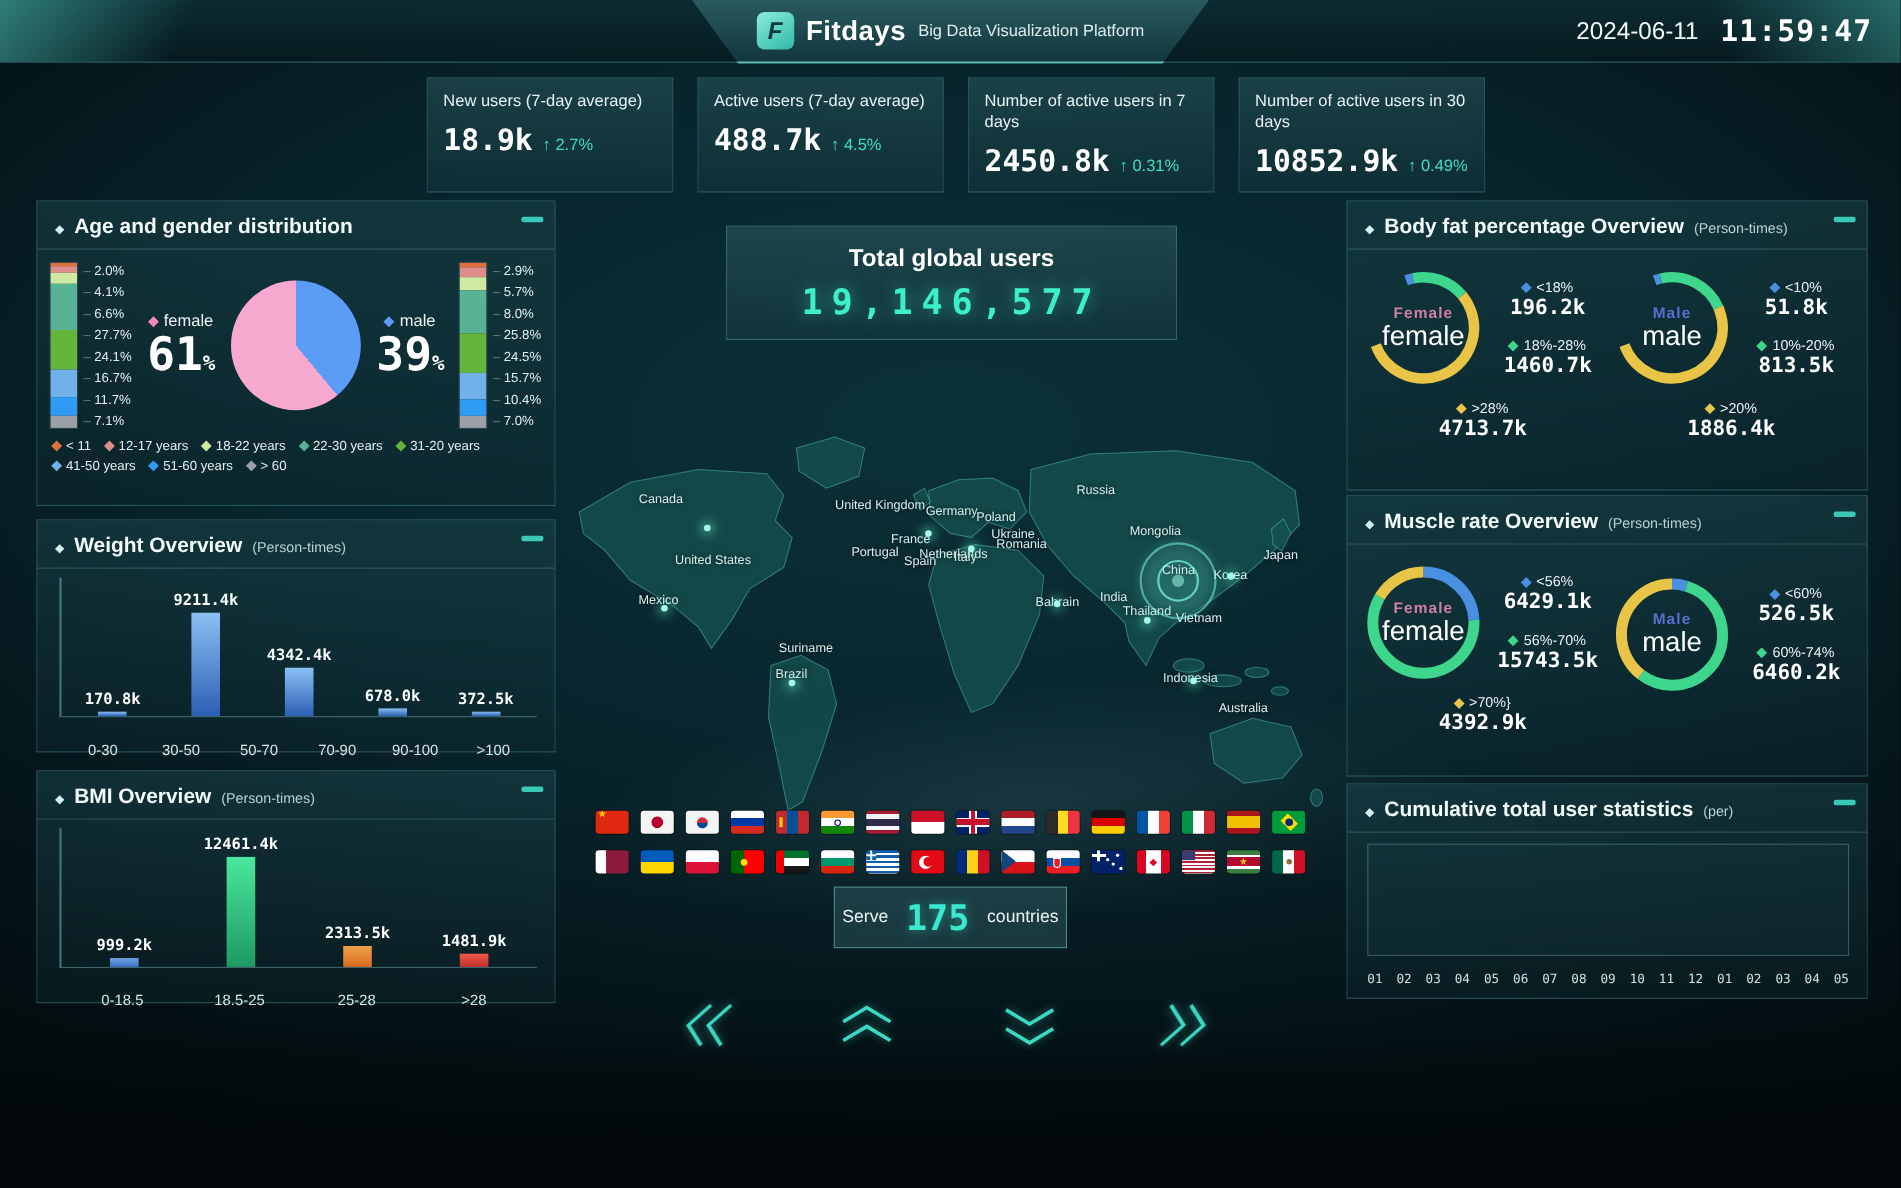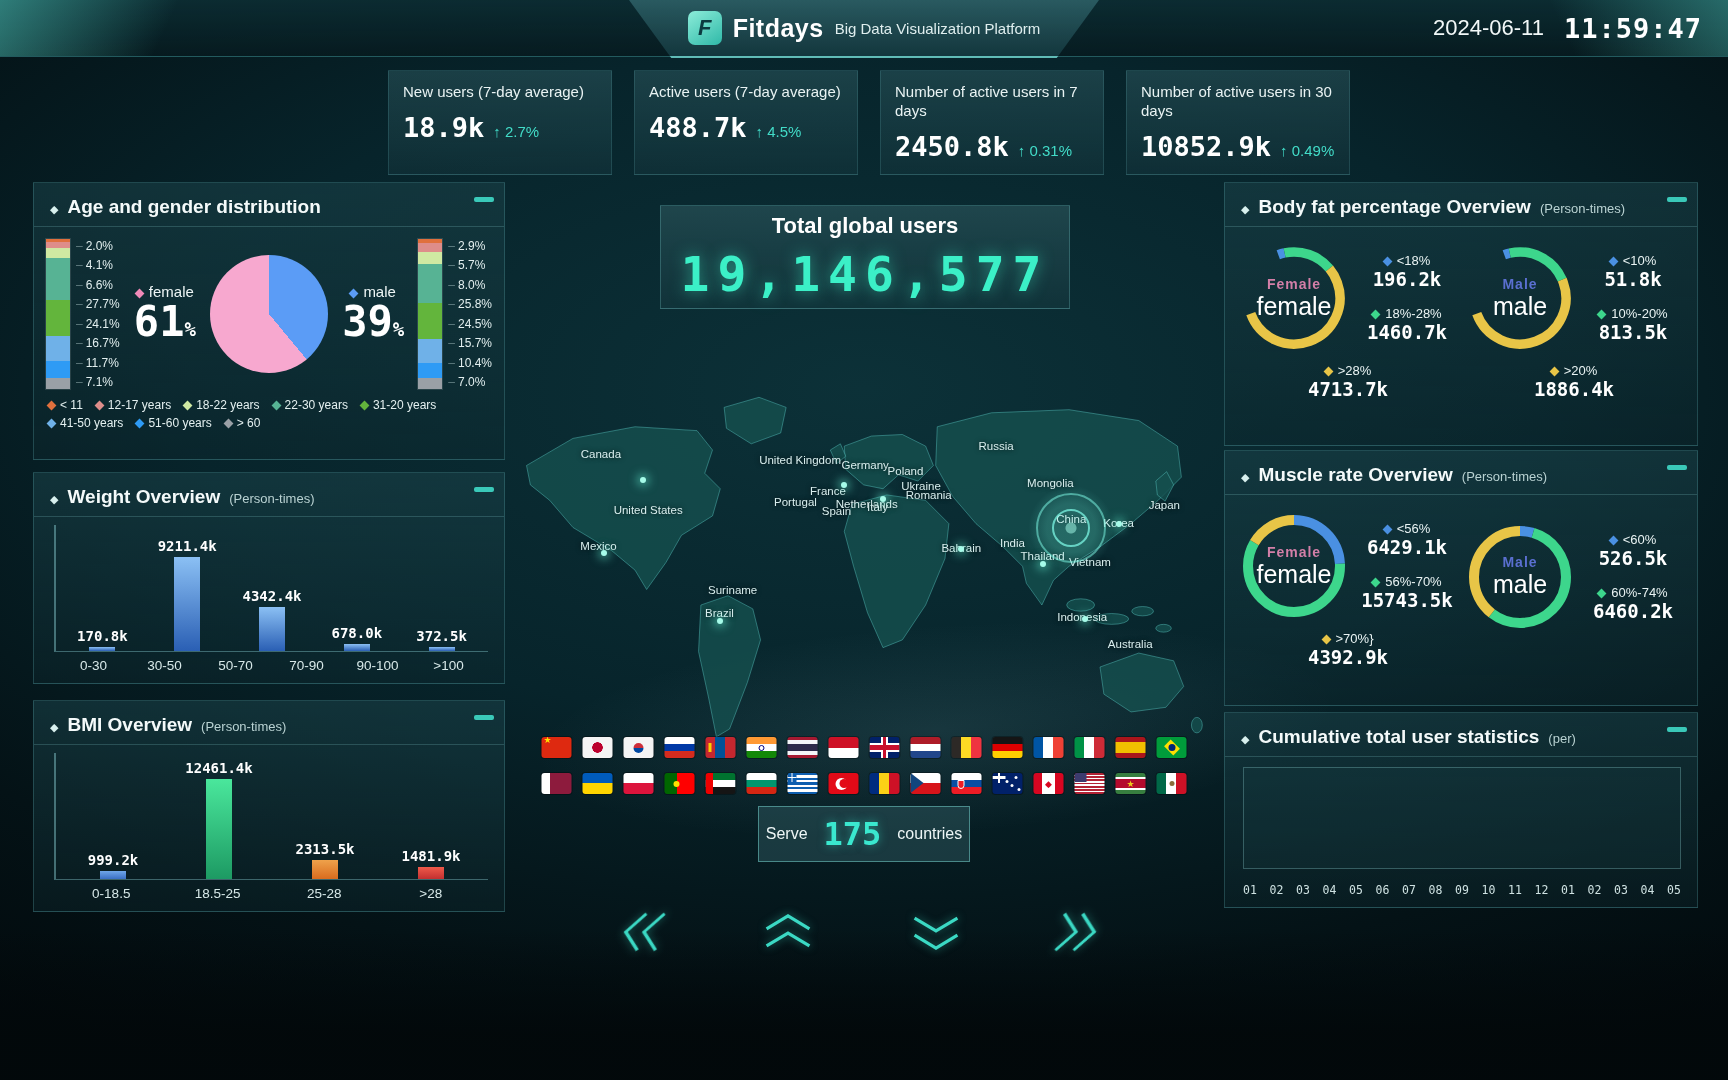--- a/index.html
+++ b/index.html
@@ -74,21 +74,21 @@
  font-size:12px;color:#e4f0f0;}
 .lg-item{display:flex;align-items:center;gap:5px;}
 .lg-dm{width:7px;height:7px;transform:rotate(45deg);flex:0 0 auto;}
 
 .chart{position:absolute;left:20px;right:16px;top:52px;bottom:10px;}
 .plot{display:flex;align-items:flex-end;justify-content:space-around;height:126px;
  border-left:2px solid rgba(140,210,215,.45);border-bottom:1px solid rgba(140,210,215,.4);padding:0 4px;}
 .bar-item{flex:1;display:flex;flex-direction:column;align-items:center;justify-content:flex-end;}
 .bar-val{font-family:"DejaVu Sans Mono",monospace;font-size:14px;font-weight:bold;color:#fff;margin-bottom:3px;white-space:nowrap;}
 .bar{width:26px;}
-.cats{display:flex;justify-content:space-around;padding:0 4px;margin-top:6px;font-size:13.5px;color:#d7e8e8;align-items:center;}
+.cats{display:flex;justify-content:space-around;padding:0 4px;margin-top:22px;font-size:13.5px;color:#d7e8e8;align-items:center;}
 .cats span{flex:1;text-align:center;}
 
 .gauge-grid{display:flex;padding:12px 10px 0;}
 .g-half{flex:1;display:grid;grid-template-columns:118px 1fr;grid-template-rows:auto auto;align-items:center;}
 .gauge-box{position:relative;width:118px;height:118px;grid-row:1;grid-column:1;}
 .gauge-box svg{position:absolute;inset:0;}
 .gauge-center{position:absolute;inset:0;display:flex;flex-direction:column;align-items:center;justify-content:center;}
 .g-tag{font-size:14px;font-weight:bold;letter-spacing:1px;}
 .tag-f{color:#d37fa8;}.tag-m{color:#5a6fd0;}
 .g-name{font-size:25px;color:#ffffff;}
@@ -99,21 +99,21 @@
 
 .cum-box{position:absolute;left:18px;right:16px;top:54px;bottom:38px;
  border:1px solid rgba(150,220,220,.3);background:rgba(30,70,78,.18);}
 .cum-ticks{position:absolute;left:18px;right:16px;bottom:10px;display:flex;justify-content:space-between;
  font-size:11.5px;color:#cfe2e2;font-family:"DejaVu Sans Mono",monospace;}
 
 .total-box{position:absolute;left:660px;top:205px;width:408px;height:102px;z-index:5;
  background:linear-gradient(180deg,rgba(54,100,106,.48),rgba(24,60,66,.42));
  border:1px solid rgba(120,205,205,.28);display:flex;flex-direction:column;align-items:center;justify-content:center;gap:7px;}
 .total-label{font-size:22px;font-weight:bold;color:#ffffff;}
-.total-value{font-family:"DejaVu Sans Mono",monospace;font-weight:bold;font-size:48px;letter-spacing:8px;
+.total-value{font-family:"DejaVu Sans Mono",monospace;font-weight:bold;font-size:32px;letter-spacing:8px;
  color:#3bf0c7;text-shadow:0 0 16px rgba(61,240,199,.55);}
 .map{position:absolute;left:480px;top:362px;width:775px;height:455px;z-index:1;}
 .map svg{width:100%;height:100%;}
 .land{fill:#15504f;fill-opacity:.8;stroke:#5fd0cb;stroke-opacity:.45;stroke-width:1.2;}
 .map-label{position:absolute;transform:translate(-50%,-50%);font-size:11.5px;color:#d9eeee;
  text-shadow:0 0 5px rgba(0,0,0,.7);white-space:nowrap;}
 .map-dot{position:absolute;width:6px;height:6px;border-radius:50%;background:#a6fbe9;
  box-shadow:0 0 10px 3px rgba(110,255,225,.5);transform:translate(-50%,-50%);}
 .map-radar{position:absolute;width:86px;height:86px;transform:translate(-50%,-50%);border-radius:50%;
  background:radial-gradient(circle,rgba(160,255,235,.6) 0 5px,rgba(120,255,230,.18) 6px 40%,transparent 70%);}

